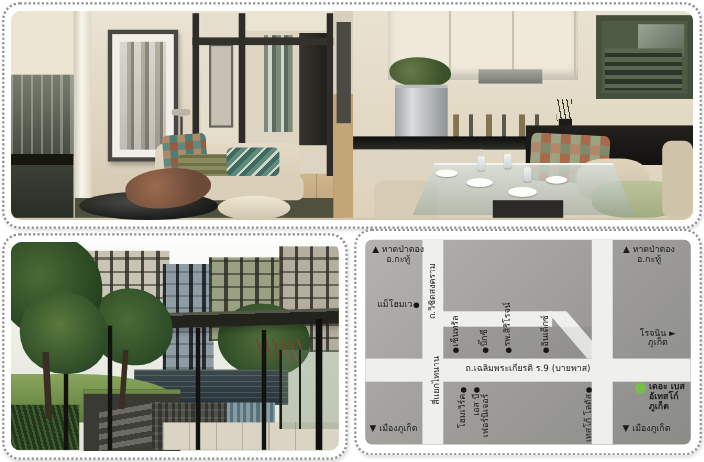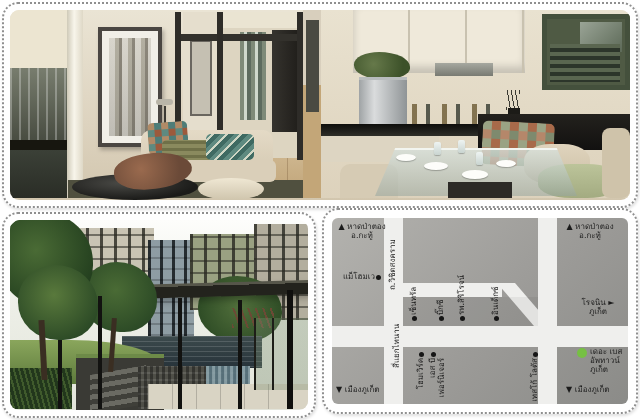--- a/index.html
+++ b/index.html
@@ -231,20 +231,21 @@
       </div>
       <div class="lbl ctr" style="left:238px;top:80px;width:56px;">
         <div>โรจนิน ►</div>
         <div>ภูเก็ต</div>
       </div>
       <div class="lbl" style="left:4px;top:167px;">▼ เมืองภูเก็ต</div>
       <div class="lbl" style="left:234px;top:167px;">▼ เมืองภูเก็ต</div>
 
       <div class="vup" style="left:56px;top:72px;">ถ.วิชิตสงคราม</div>
       <div class="vup" style="left:60px;top:150px;">สี่แยกไทนาน</div>
+      <div class="lbl ctr" style="left:58px;top:112px;width:180px;">ถ.เฉลิมพระเกียรติ ร.9 (บายพาส)</div>
 
       <div class="lbl rt" style="left:0;top:54px;width:43px;">แม็โฮมเว</div>
       <div class="dot" style="left:44px;top:57px;"></div>
 
       <div class="dot" style="left:80px;top:98px;"></div>
       <div class="vup" style="left:77px;top:97px;">เซ็นทรัล</div>
       <div class="dot" style="left:107px;top:98px;"></div>
       <div class="vup" style="left:104px;top:97px;">บิ๊กซี</div>
       <div class="dot" style="left:128px;top:98px;"></div>
       <div class="vup" style="left:125px;top:97px;">รพ.สิริโรจน์</div>
@@ -255,22 +256,22 @@
       <div class="vdown" style="left:84px;top:184px;">โฮมเวิร์ค</div>
       <div class="dot" style="left:99px;top:134px;"></div>
       <div class="vdown" style="left:96px;top:184px;">
         <div>เอส บี</div>
         <div>เฟอร์นิเจอร์</div>
       </div>
       <div class="dot" style="left:201px;top:134px;"></div>
       <div class="vdown" style="left:198px;top:184px;">เทสโก้ โลตัส</div>
 
       <div class="dot-project" style="left:245px;top:130px;"></div>
-      <div class="lbl" style="left:258px;top:129px;">
+      <div class="lbl" style="left:258px;top:129px;font-weight:bold;">
         <div>เดอะ เบส</div>
-        <div>อัพทาวน์</div>
+        <div>อัเทสโก์</div>
         <div>ภูเก็ต</div>
       </div>
 
     </div>
   </div>
 
 </div>
 
 </body></html>

